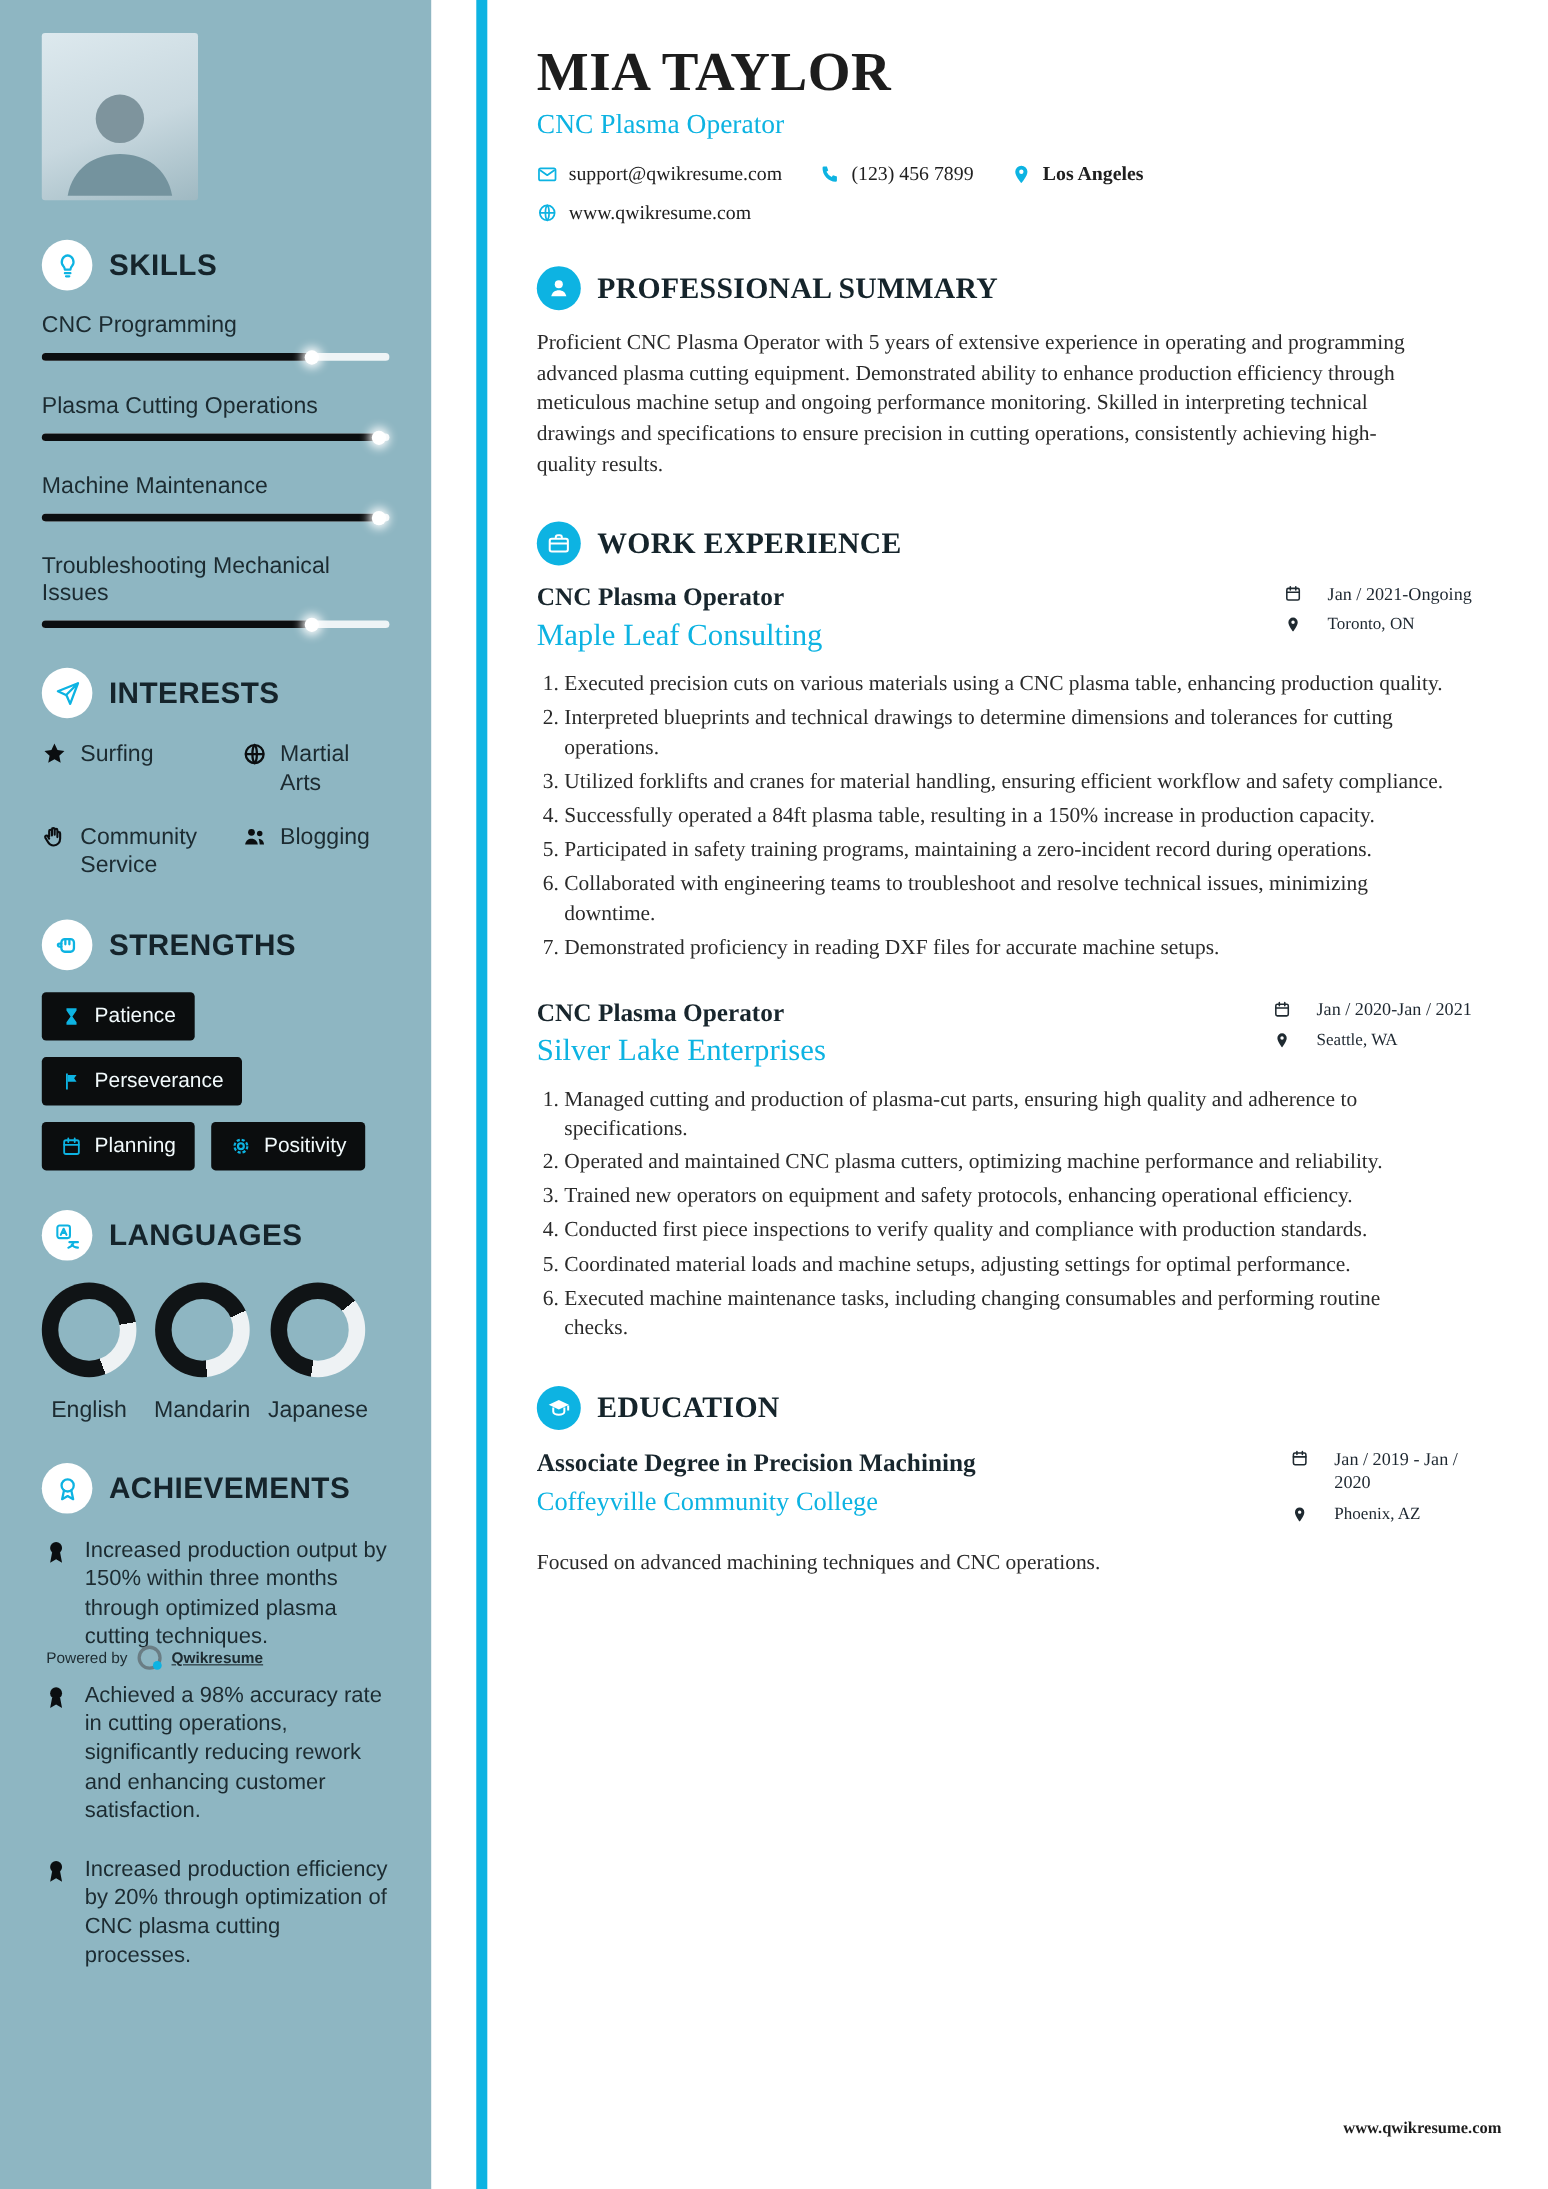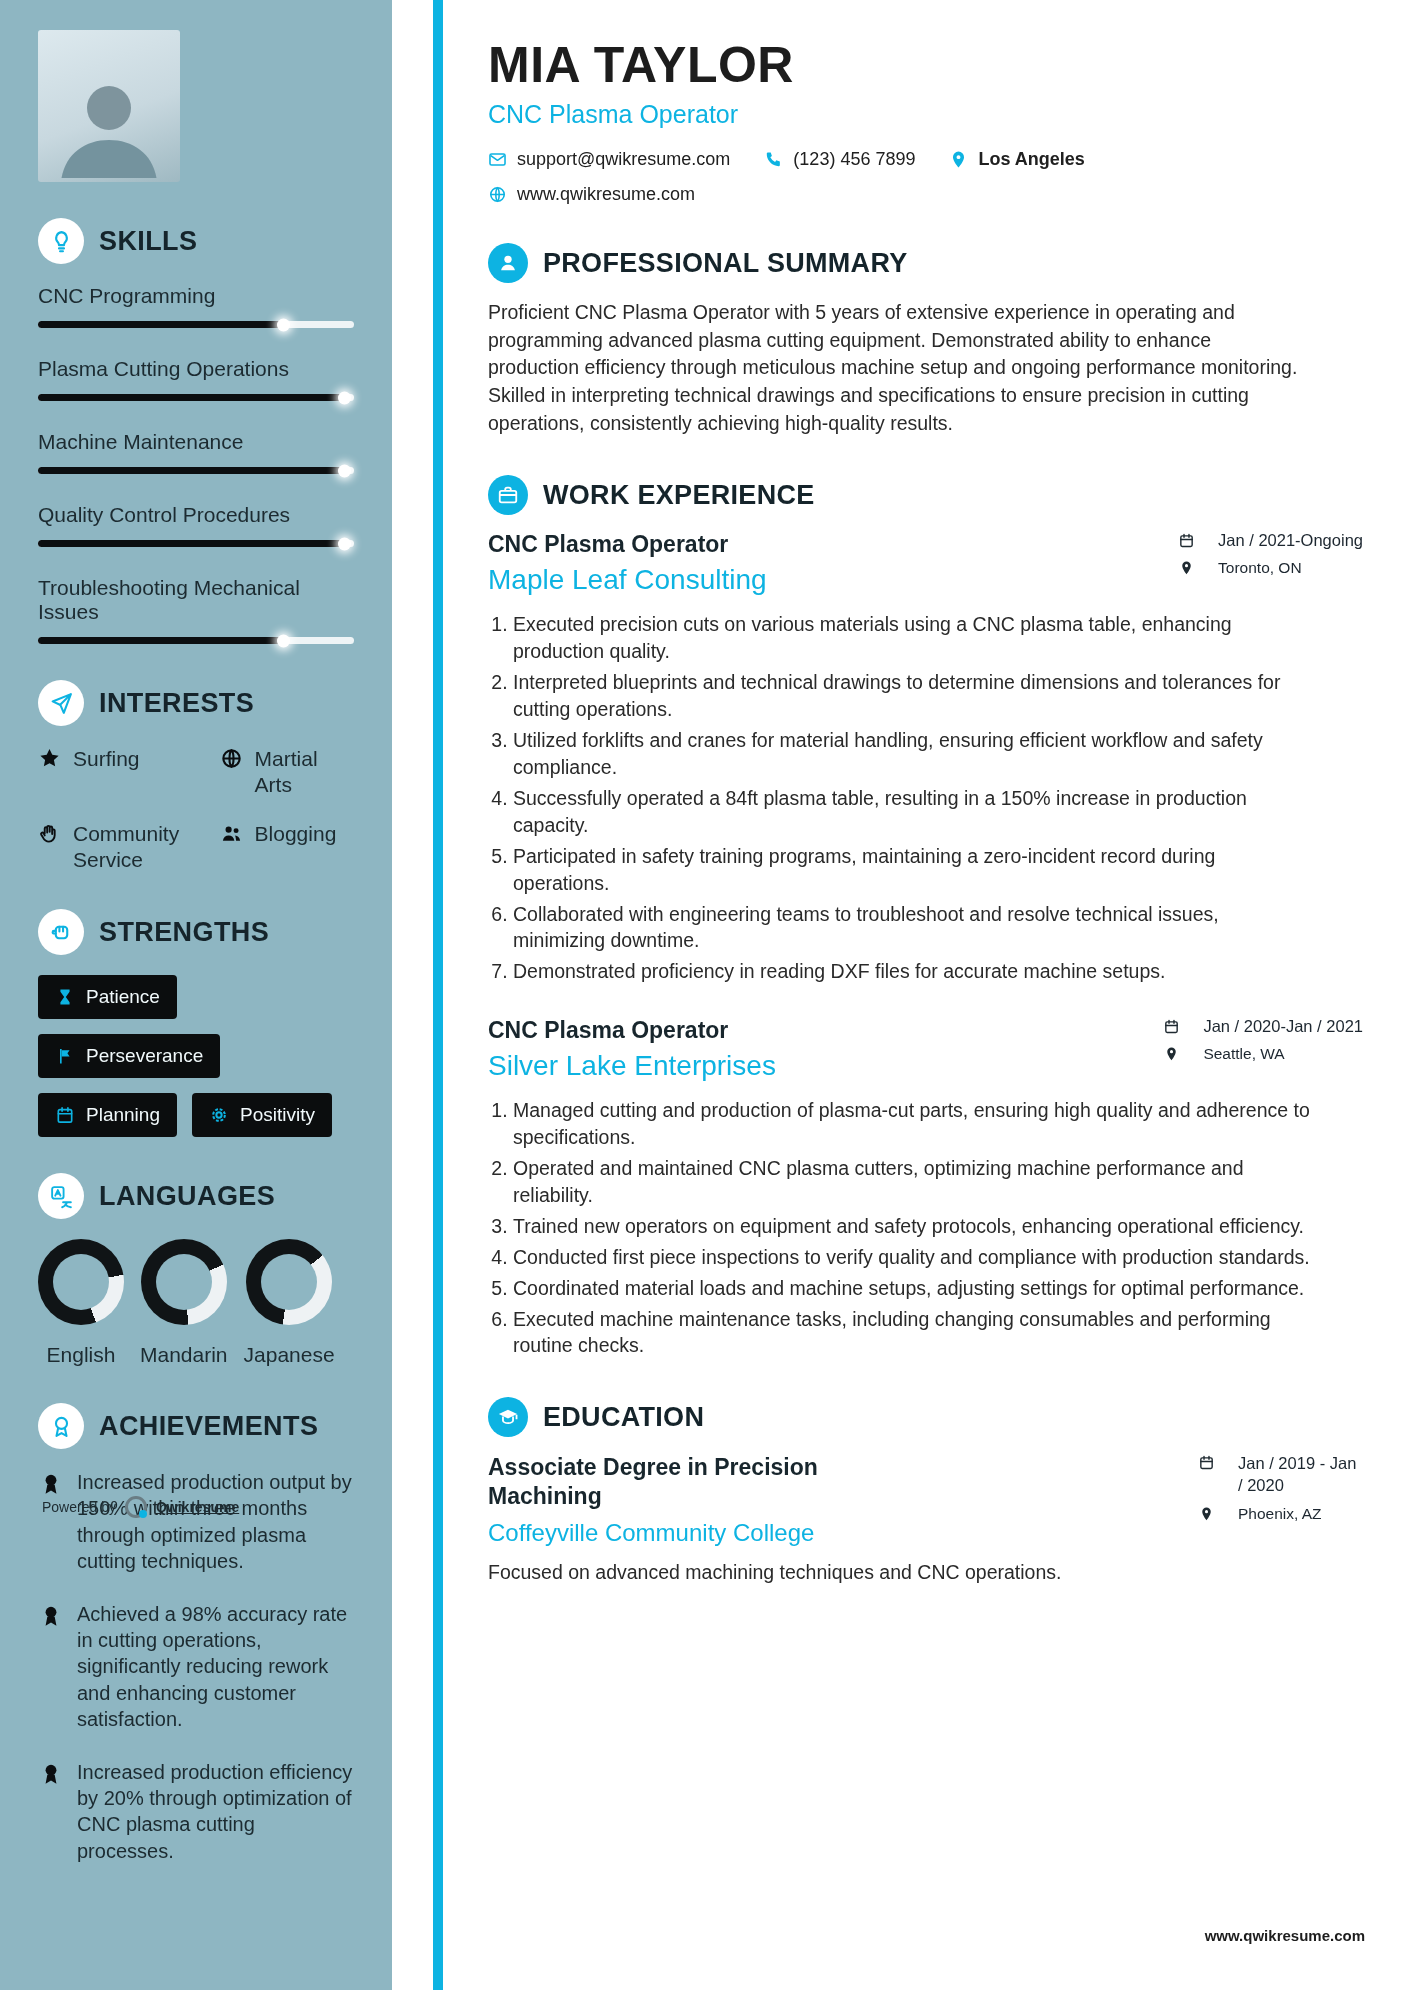--- a/index.html
+++ b/index.html
@@ -54,21 +54,21 @@
 
   
   .powered { position:absolute; left:42px; top:1496px; display:flex; align-items:center; gap:9px;
              font-size:14px; color:#1d2b31; }
   .qlogo { width:22px; height:22px; border-radius:50%; border:3px solid #6a7d84; position:relative; display:inline-block; }
   .qlogo::after { content:""; position:absolute; right:-3px; bottom:-3px; width:8px; height:8px;
                   border-radius:50%; background:#0db3e2; }
   .powered a { color:#1d2b31; font-weight:700; text-decoration:underline; cursor:pointer; }
 
   
-  .main { position:absolute; left:443px; top:0; right:0; height:100%; padding:36px 44px 60px 45px; }
+  .main { position:absolute; left:443px; top:0; right:0; height:100%; padding:36px 69px 60px 45px;font-family:Liberation Serif, serif; }
   h1 { font-size:50px; font-weight:800; color:#1d1d1d; letter-spacing:.5px; }
   .job-title { font-size:25px; color:#0db3e2; margin:6px 0 20px 0; font-weight:500; }
 
   .contacts { display:flex; flex-wrap:wrap; gap:14px 34px; max-width:760px; }
   .contact { display:flex; align-items:center; gap:10px; font-size:18px; color:#202020; }
   .contact svg { width:19px; height:19px; color:#0db3e2; flex:0 0 auto; }
 
   .mn-head { display:flex; align-items:center; gap:15px; margin:38px 0 16px 0; }
   .mn-ic { width:40px; height:40px; border-radius:50%; background:#0db3e2; color:#fff;
            display:flex; align-items:center; justify-content:center; flex:0 0 auto; }
@@ -131,27 +131,20 @@
       </div>
       <div class="skill">
         <div class="skill-label">Plasma Cutting Operations</div>
         <div class="bar">
           <div class="bar-fill" style="width: 97%;"></div>
           <div class="bar-dot" style="left: calc(97% - 7px);"></div>
         </div>
       </div>
       <div class="skill">
         <div class="skill-label">Machine Maintenance</div>
-        <div class="bar">
-          <div class="bar-fill" style="width: 97%;"></div>
-          <div class="bar-dot" style="left: calc(97% - 7px);"></div>
-        </div>
-      </div>
-      <div class="skill">
-        <div class="skill-label">Quality Control Procedures</div>
         <div class="bar">
           <div class="bar-fill" style="width: 97%;"></div>
           <div class="bar-dot" style="left: calc(97% - 7px);"></div>
         </div>
       </div>
       <div class="skill">
         <div class="skill-label">Troubleshooting Mechanical Issues</div>
         <div class="bar">
           <div class="bar-fill" style="width: 78%;"></div>
           <div class="bar-dot" style="left: calc(78% - 7px);"></div>

